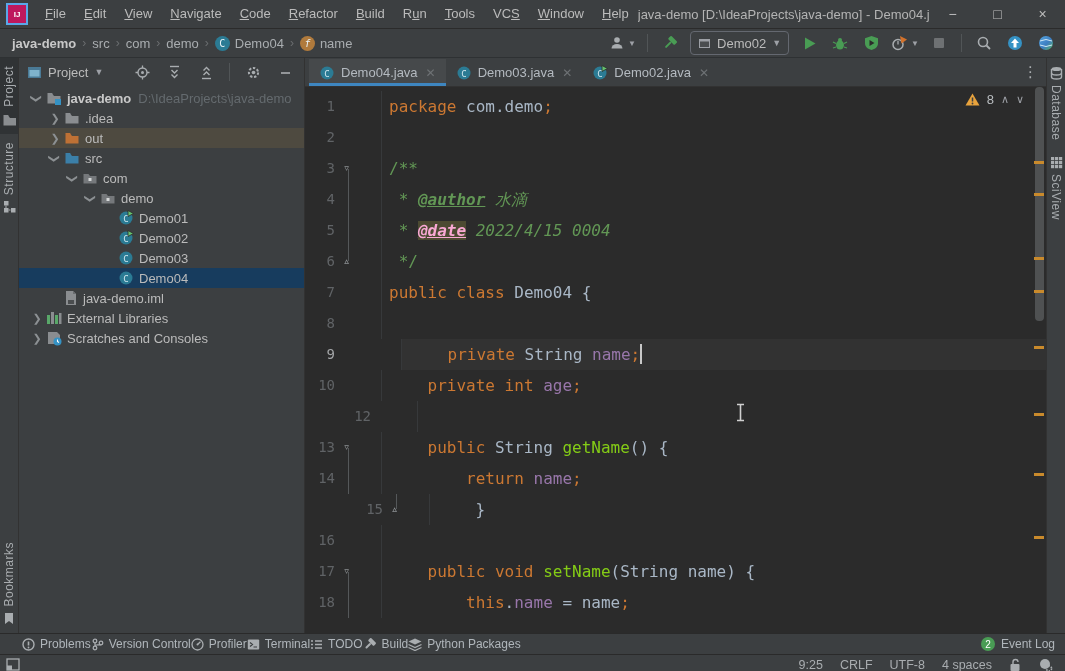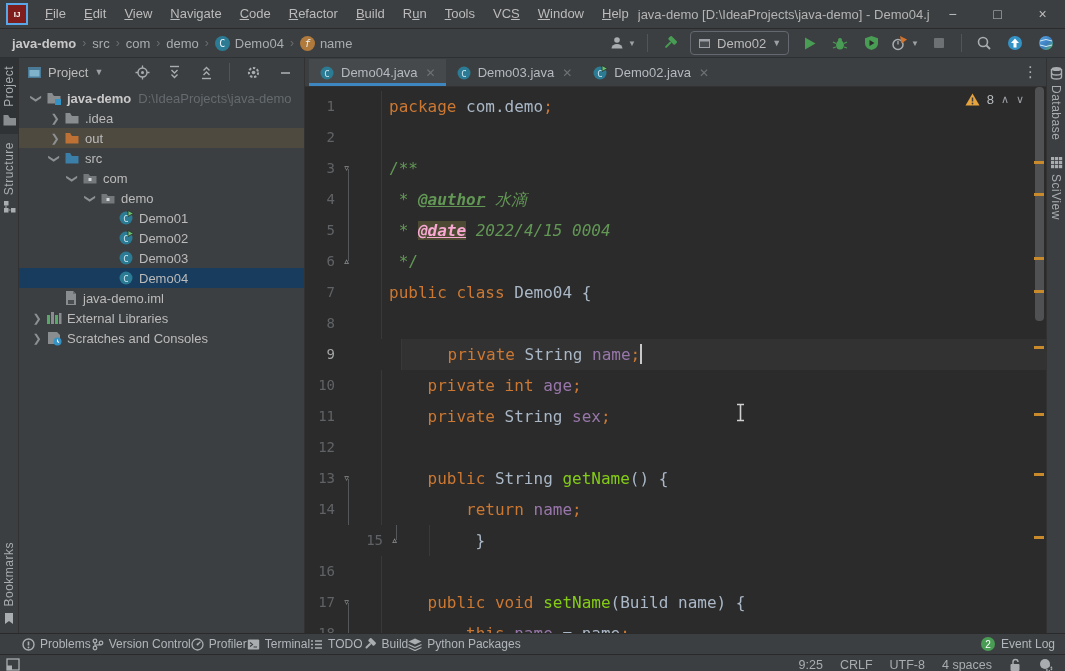--- a/index.html
+++ b/index.html
@@ -5,21 +5,21 @@
   html,body{margin:0;padding:0;background:#1e1e1e;}
   .app{position:relative;width:1065px;height:671px;background:#2B2B2B;overflow:hidden;
        font-family:"Liberation Sans","DejaVu Sans",sans-serif;color:#BBBBBB;
        -webkit-font-smoothing:antialiased;}
   .icon{display:inline-flex;align-items:center;justify-content:center;flex:none;}
   svg{display:block;}
 
   
   .titlebar{height:28px;background:#3C3F41;border-bottom:1px solid #2B2B2B;
             display:flex;align-items:center;}
-  .logo{width:18px;height:18px;margin:0 8px 0 6px;background:#7f1d1d;border:2px solid #5AA7E8;
+  .logo{width:18px;height:18px;margin:0 8px 0 6px;background:#be185d;border:2px solid #5AA7E8;
         color:#fff;font-size:8px;font-weight:bold;display:flex;align-items:center;justify-content:center;}
   .menubar{display:flex;align-items:center;}
   .menu-item{padding:0 9px;font-size:13px;color:#BBBBBB;line-height:28px;cursor:default;}
   .menu-item u{text-decoration:underline;}
   .wtitle{flex:1;text-align:center;font-size:13px;color:#B4B4B4;white-space:nowrap;overflow:hidden;
           padding-right:10px;}
   .wincontrols{display:flex;height:28px;}
   .wctl{width:45px;height:28px;display:flex;align-items:center;justify-content:center;
         color:#BDBDBD;font-size:14px;}
 
@@ -617,26 +617,21 @@
             <span class="cl current" style="display: flex;">
               <span class="num">9</span>
               <span class="fold"></span>
               <span class="src"><span class="tk-pl">    </span><span class="tk-kw">private</span><span class="tk-pl"> String </span><span class="tk-fld">name</span><span class="tk-kw">;</span><span class="caret"></span></span>
             </span>
             <span class="cl" style="display: flex;">
               <span class="num">10</span>
               <span class="fold"></span>
               <span class="src"><span class="tk-pl">    </span><span class="tk-kw">private</span><span class="tk-pl"> </span><span class="tk-kw">int</span><span class="tk-pl"> </span><span class="tk-fld">age</span><span class="tk-kw">;</span></span>
             </span>
-            <span class="cl" style="display: flex;">
-              <span class="num">11</span>
-              <span class="fold"></span>
-              <span class="src"><span class="tk-pl">    </span><span class="tk-kw">private</span><span class="tk-pl"> String </span><span class="tk-fld">sex</span><span class="tk-kw">;</span></span>
-            </span>
-            <span class="cl" style="display: flex;">
+            <span class="cl" style="display: flex; padding-left: 36px;">
               <span class="num">12</span>
               <span class="fold"></span>
               <span class="src"></span>
             </span>
             <span class="cl" style="display: flex;">
               <span class="num">13</span>
               <span class="fold">
                 <span class="fm">▿</span>
                 <span class="fline" style="top:16px"></span>
               </span>
@@ -661,21 +656,21 @@
               <span class="num">16</span>
               <span class="fold"></span>
               <span class="src"></span>
             </span>
             <span class="cl" style="display: flex;">
               <span class="num">17</span>
               <span class="fold">
                 <span class="fm">▿</span>
                 <span class="fline" style="top:16px"></span>
               </span>
-              <span class="src"><span class="tk-pl">    </span><span class="tk-kw">public</span><span class="tk-pl"> </span><span class="tk-kw">void</span><span class="tk-pl"> </span><span class="tk-mth">setName</span><span class="tk-pl">(Build name) {</span></span>
+              <span class="src"><span class="tk-pl">    </span><span class="tk-kw">public</span><span class="tk-pl"> </span><span class="tk-kw">void</span><span class="tk-pl"> </span><span class="tk-mth">setName</span><span class="tk-pl">(String name) {</span></span>
             </span>
             <span class="cl" style="display: flex;">
               <span class="num">18</span>
               <span class="fold">
                 <span class="fline"></span>
               </span>
               <span class="src"><span class="tk-pl">        </span><span class="tk-kw">this</span><span class="tk-pl">.</span><span class="tk-fld">name</span><span class="tk-pl"> = name</span><span class="tk-kw">;</span></span>
             </span>
           </div>
         <div class="inspection">

